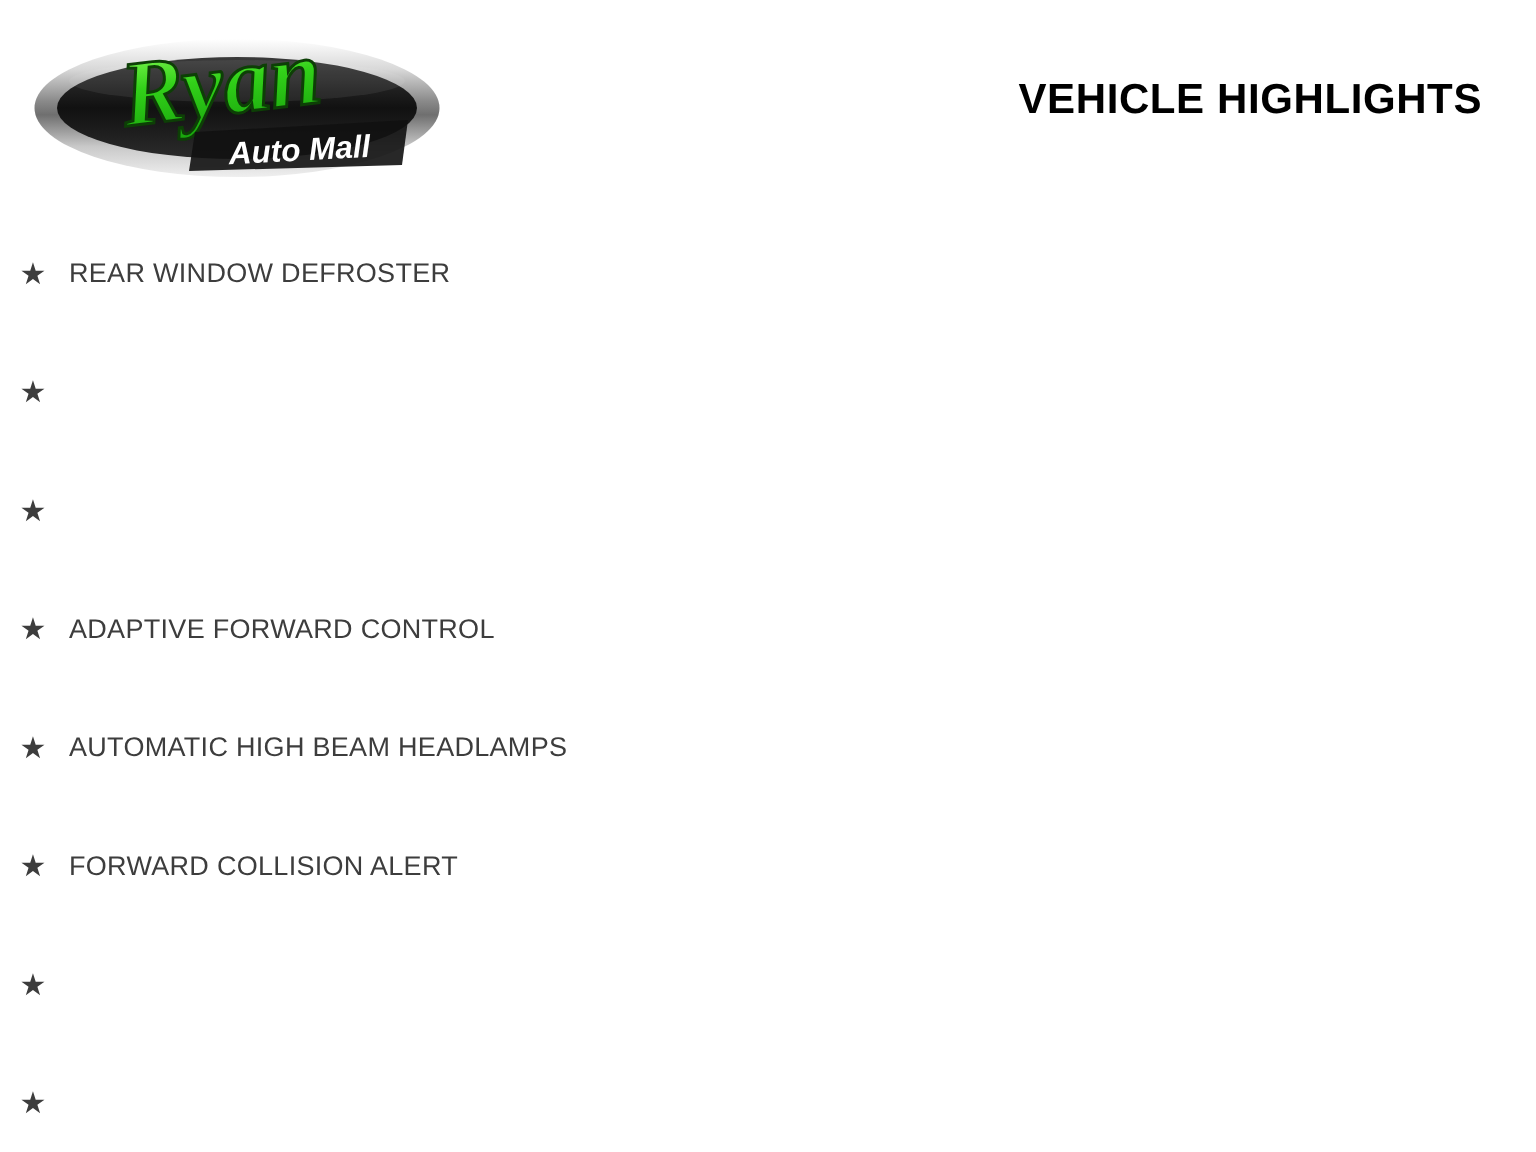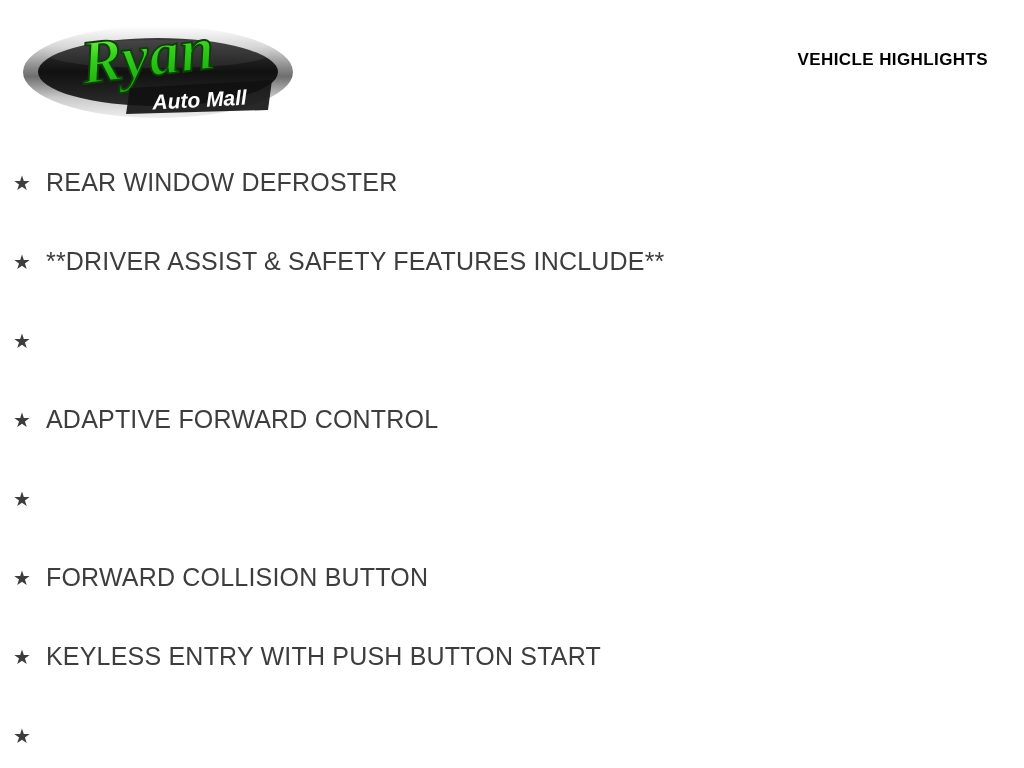--- a/index.html
+++ b/index.html
@@ -28,21 +28,21 @@
     top: 10px;
     width: 280px;
     height: 115px;
   }
   .logo-svg { display: block; }
 
   .highlights-title {
     position: absolute;
     right: 36px;
     top: 50px;
-    font-size: 17px;
+    font-size: 28px;
     font-weight: bold;
     letter-spacing: 0.4px;
     color: #000000;
     font-family: "Liberation Sans", sans-serif;
   }
 
   
   .feature-list {
     position: absolute;
     top: 143px;
@@ -60,21 +60,21 @@
   .bullet-star {
     position: absolute;
     left: 13px;
     top: 50%;
     transform: translateY(-50%);
     font-size: 20px;
     line-height: 1;
     color: #3d3d3d;
   }
   .feature-text {
-    font-size: 25px;
+    font-size: 18px;
     color: #3d3d3d;
     letter-spacing: 0.2px;
     white-space: nowrap;
     font-family: "Liberation Sans", sans-serif;
   }
 </style>
 </head>
 <body>
 
 <div class="page">
@@ -120,38 +120,37 @@
     <div class="highlights-title">VEHICLE HIGHLIGHTS</div>
   </div>
 
   <ul class="feature-list">
     <li class="feature-item">
       <span class="bullet-star">★</span>
       <span class="feature-text">REAR WINDOW DEFROSTER</span>
     </li>
     <li class="feature-item">
       <span class="bullet-star">★</span>
-      <span class="feature-text">**DRIVER ASSIST &amp; SAFETY FEATURES INCLUDE**</span>
     </li>
     <li class="feature-item">
       <span class="bullet-star">★</span>
     </li>
     <li class="feature-item">
       <span class="bullet-star">★</span>
       <span class="feature-text">ADAPTIVE FORWARD CONTROL</span>
     </li>
     <li class="feature-item">
       <span class="bullet-star">★</span>
+      <span class="feature-text">AUTOMATIC HIGH BEAM HEADLAMPS</span>
     </li>
     <li class="feature-item">
       <span class="bullet-star">★</span>
-      <span class="feature-text">FORWARD COLLISION BUTTON</span>
+      <span class="feature-text">FORWARD COLLISION ALERT</span>
     </li>
     <li class="feature-item">
       <span class="bullet-star">★</span>
-      <span class="feature-text">KEYLESS ENTRY WITH PUSH BUTTON START</span>
     </li>
     <li class="feature-item">
       <span class="bullet-star">★</span>
     </li>
   </ul>
 
 </div>
 
 </body></html>

